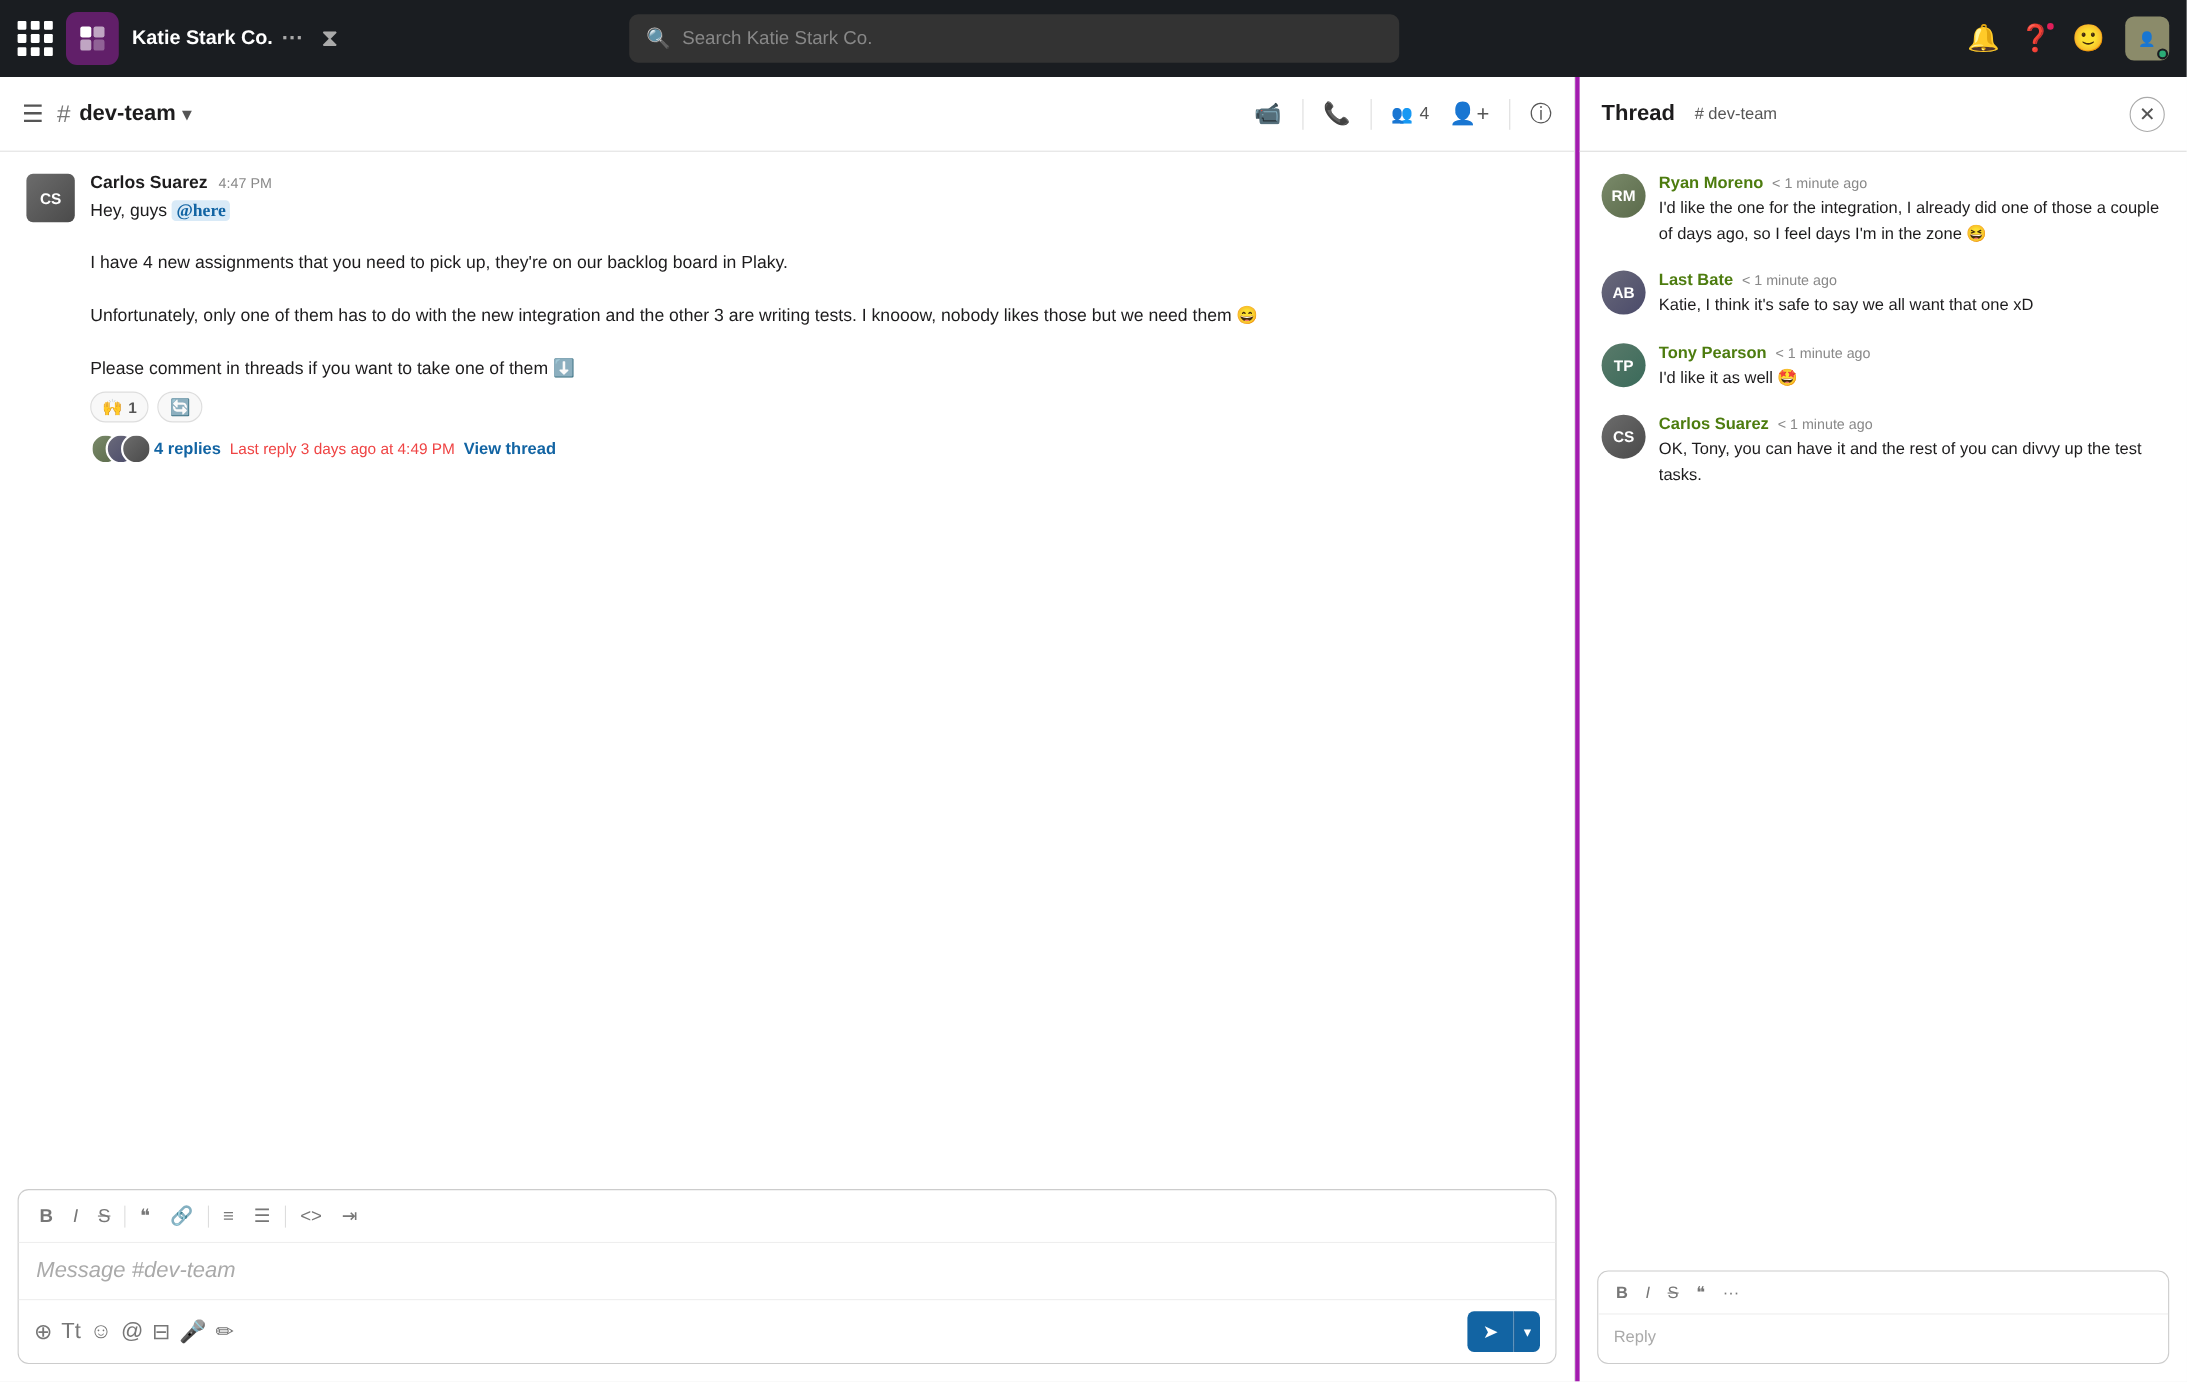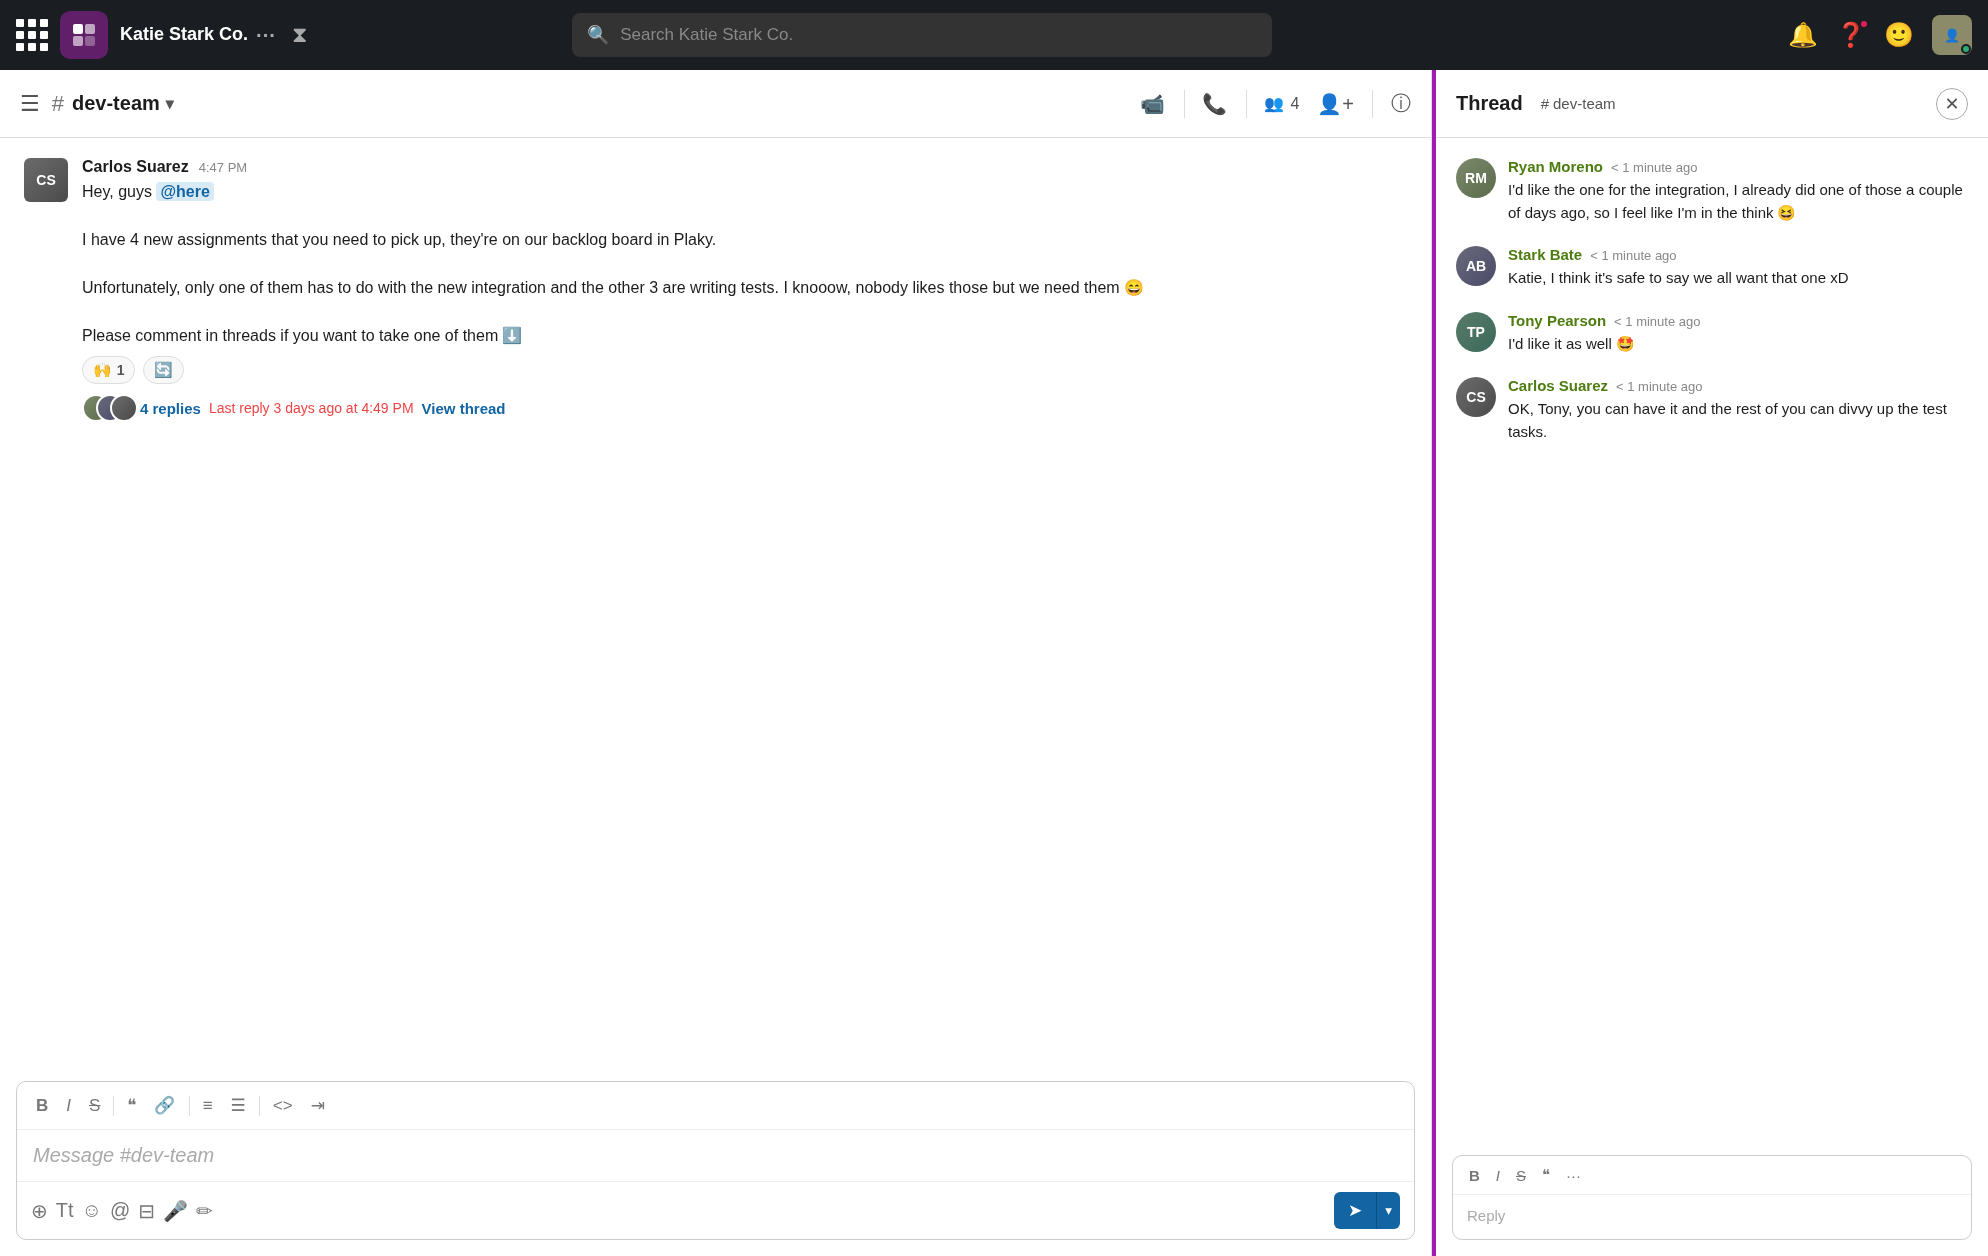--- a/index.html
+++ b/index.html
@@ -50,21 +50,21 @@
 
     
     .messages-area { flex: 1; overflow-y: auto; padding: 20px 24px; background: #fff; }
     .message-item { display: flex; gap: 14px; margin-bottom: 24px; position: relative; }
     .message-avatar { width: 44px; height: 44px; border-radius: 6px; flex-shrink: 0; background: #c9c9c9; overflow: hidden; display: flex; align-items: center; justify-content: center; font-size: 18px; font-weight: 700; color: #fff; }
     .message-content { flex: 1; }
     .message-header { display: flex; align-items: baseline; gap: 10px; margin-bottom: 4px; }
     .message-sender { font-weight: 800; font-size: 16px; color: #1d1c1d; cursor: pointer; }
     .message-time { font-size: 13px; color: #888; }
     .message-text { font-size: 16px; color: #1d1c1d; line-height: 1.5; }
-    .message-mention { background: #d9eaf7; color: #1264a3; padding: 1px 4px; border-radius: 4px; font-weight: 600; }
+    .message-mention { background: #d9eaf7; color: #1264a3; padding: 1px 4px; border-radius: 4px; font-weight: 600; font-family: Liberation Serif, serif; }
     .message-reactions { display: flex; gap: 8px; margin-top: 8px; }
     .reaction-btn { display: flex; align-items: center; gap: 5px; border: 1.5px solid #ddd; border-radius: 20px; padding: 4px 10px; background: #f8f8f8; cursor: pointer; font-size: 15px; color: #555; }
     .reaction-btn .reaction-count { font-size: 14px; font-weight: 600; color: #555; }
     .replies-row { display: flex; align-items: center; gap: 8px; margin-top: 10px; }
     .reply-avatars { display: flex; gap: -4px; }
     .reply-avatar { width: 28px; height: 28px; border-radius: 50%; background: #ccc; border: 2px solid #fff; overflow: hidden; margin-right: -6px; }
     .replies-link { color: #1264a3; font-size: 15px; font-weight: 700; cursor: pointer; }
     .replies-last { color: #ef4444; font-size: 14px; }
     .view-thread-link { color: #1264a3; font-size: 15px; font-weight: 600; cursor: pointer; }
 
@@ -281,31 +281,31 @@
 
       <div class="thread-message">
         <div class="thread-avatar av-ryan">
           <span class="avatar-img">RM</span>
         </div>
         <div class="thread-msg-content">
           <div class="thread-msg-header">
             <span class="thread-sender">Ryan Moreno</span>
             <span class="thread-time">&lt; 1 minute ago</span>
           </div>
-          <div class="thread-text">I'd like the one for the integration, I already did one of those a couple of days ago, so I feel like I'm in the think 😆</div>
+          <div class="thread-text">I'd like the one for the integration, I already did one of those a couple of days ago, so I feel days I'm in the zone 😆</div>
         </div>
       </div>
 
       <div class="thread-message">
         <div class="thread-avatar av-alex">
           <span class="avatar-img">AB</span>
         </div>
         <div class="thread-msg-content">
           <div class="thread-msg-header">
-            <span class="thread-sender">Stark Bate</span>
+            <span class="thread-sender">Last Bate</span>
             <span class="thread-time">&lt; 1 minute ago</span>
           </div>
           <div class="thread-text">Katie, I think it's safe to say we all want that one xD</div>
         </div>
       </div>
 
       <div class="thread-message">
         <div class="thread-avatar av-tony">
           <span class="avatar-img">TP</span>
         </div>

